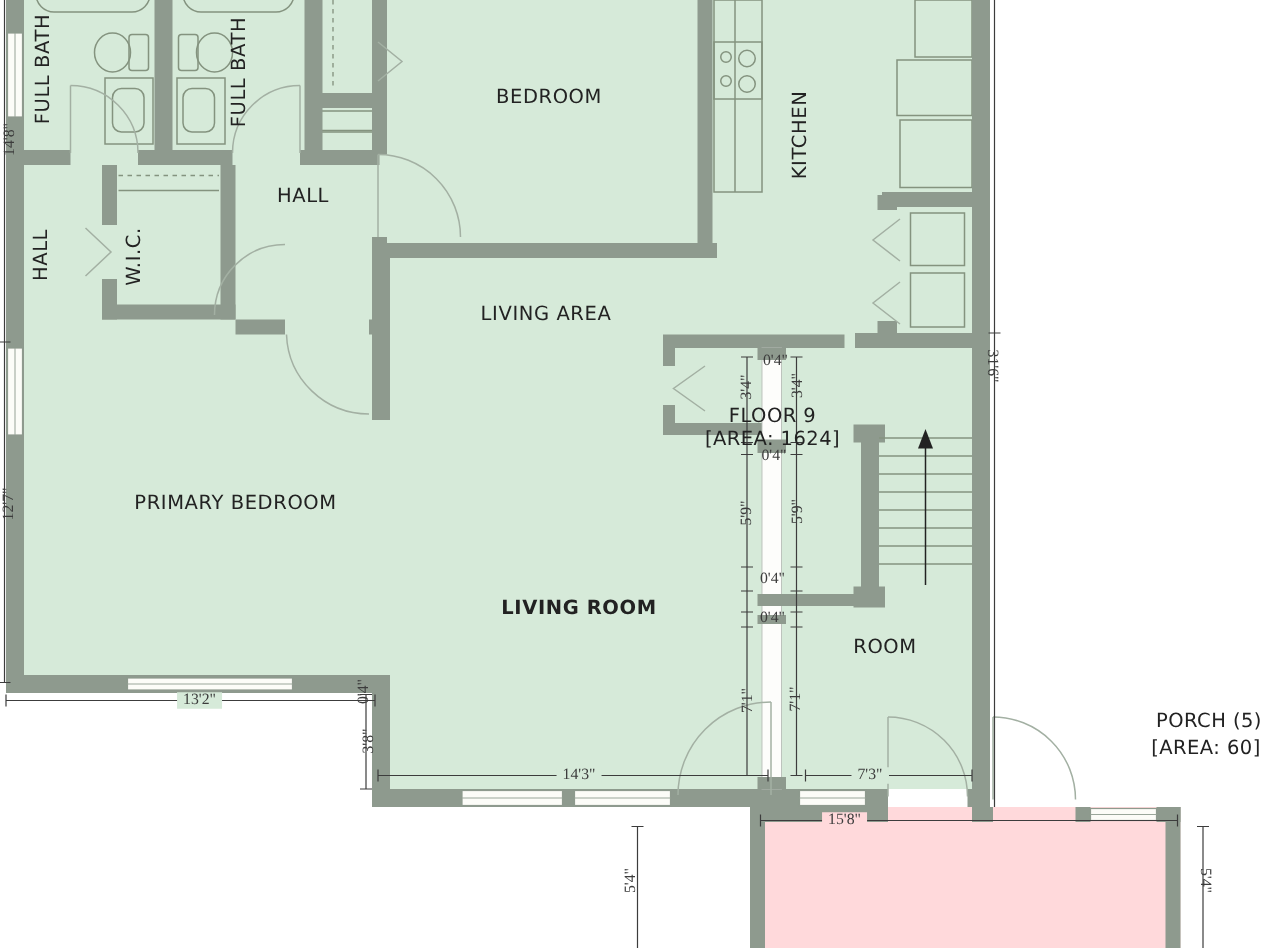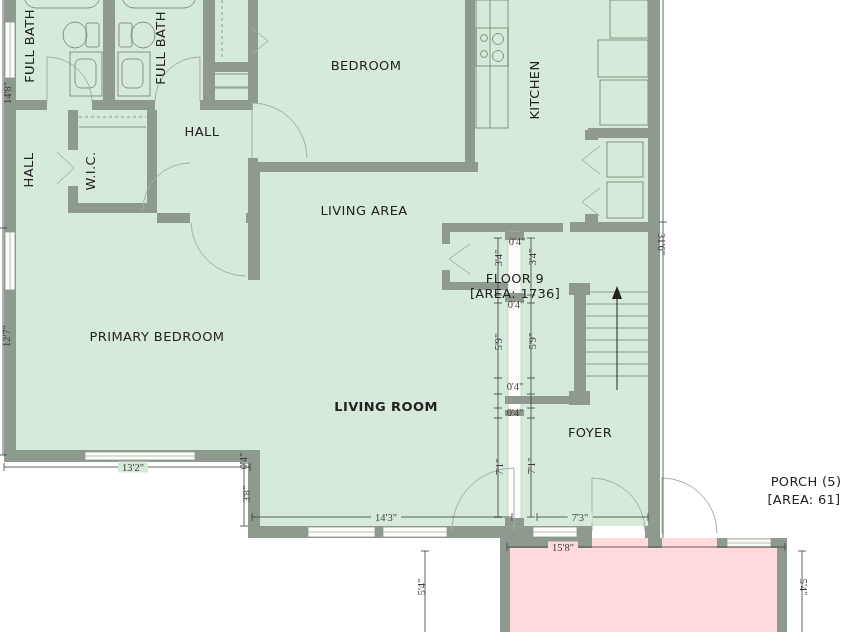--- a/index.html
+++ b/index.html
@@ -225,26 +225,26 @@
   <div class="lbl v" style="left:29px;top:46px;">FULL BATH</div>
   <div class="lbl v" style="left:160px;top:48px;">FULL BATH</div>
   <div class="lbl v" style="left:28px;top:170px;">HALL</div>
   <div class="lbl v" style="left:90px;top:171px;">W.I.C.</div>
   <div class="lbl" style="left:202px;top:131px;">HALL</div>
   <div class="lbl" style="left:366px;top:65px;">BEDROOM</div>
   <div class="lbl v" style="left:534px;top:90px;">KITCHEN</div>
   <div class="lbl" style="left:364px;top:210px;">LIVING AREA</div>
   <div class="lbl" style="left:133px;top:336px;margin-left:24px;">PRIMARY BEDROOM</div>
   <div class="lbl" style="left:386px;top:406px;font-weight:bold;">LIVING ROOM</div>
-  <div class="lbl" style="left:590px;top:432px;">FOYER</div>
+  <div class="lbl" style="left:590px;top:432px;">ROOM</div>
 
   <div class="area-lbl" style="left:515px;top:278px;">FLOOR 9</div>
-  <div class="area-lbl" style="left:515px;top:293px;">[AREA: 1736]</div>
+  <div class="area-lbl" style="left:515px;top:293px;">[AREA: 1624]</div>
   <div class="area-lbl" style="left:806px;top:481px;">PORCH (5)</div>
-  <div class="area-lbl" style="left:804px;top:499px;">[AREA: 61]</div>
+  <div class="area-lbl" style="left:804px;top:499px;">[AREA: 60]</div>
 
   <div class="dim vccw" style="left:7px;top:93px;">14'8"</div>
   <div class="dim vccw" style="left:6px;top:336px;">12'7"</div>
   <div class="dim vcw" style="left:661px;top:244px;">31'6"</div>
   <div class="dim bg-floor" style="left:133px;top:467px;">13'2"</div>
   <div class="dim vccw" style="left:243px;top:461px;">0'4"</div>
   <div class="dim vccw" style="left:246px;top:494px;">3'8"</div>
   <div class="dim bg-floor" style="left:386px;top:517px;">14'3"</div>
   <div class="dim bg-floor" style="left:580px;top:517px;">7'3"</div>
   <div class="dim bg-porch" style="left:563px;top:547px;">15'8"</div>

